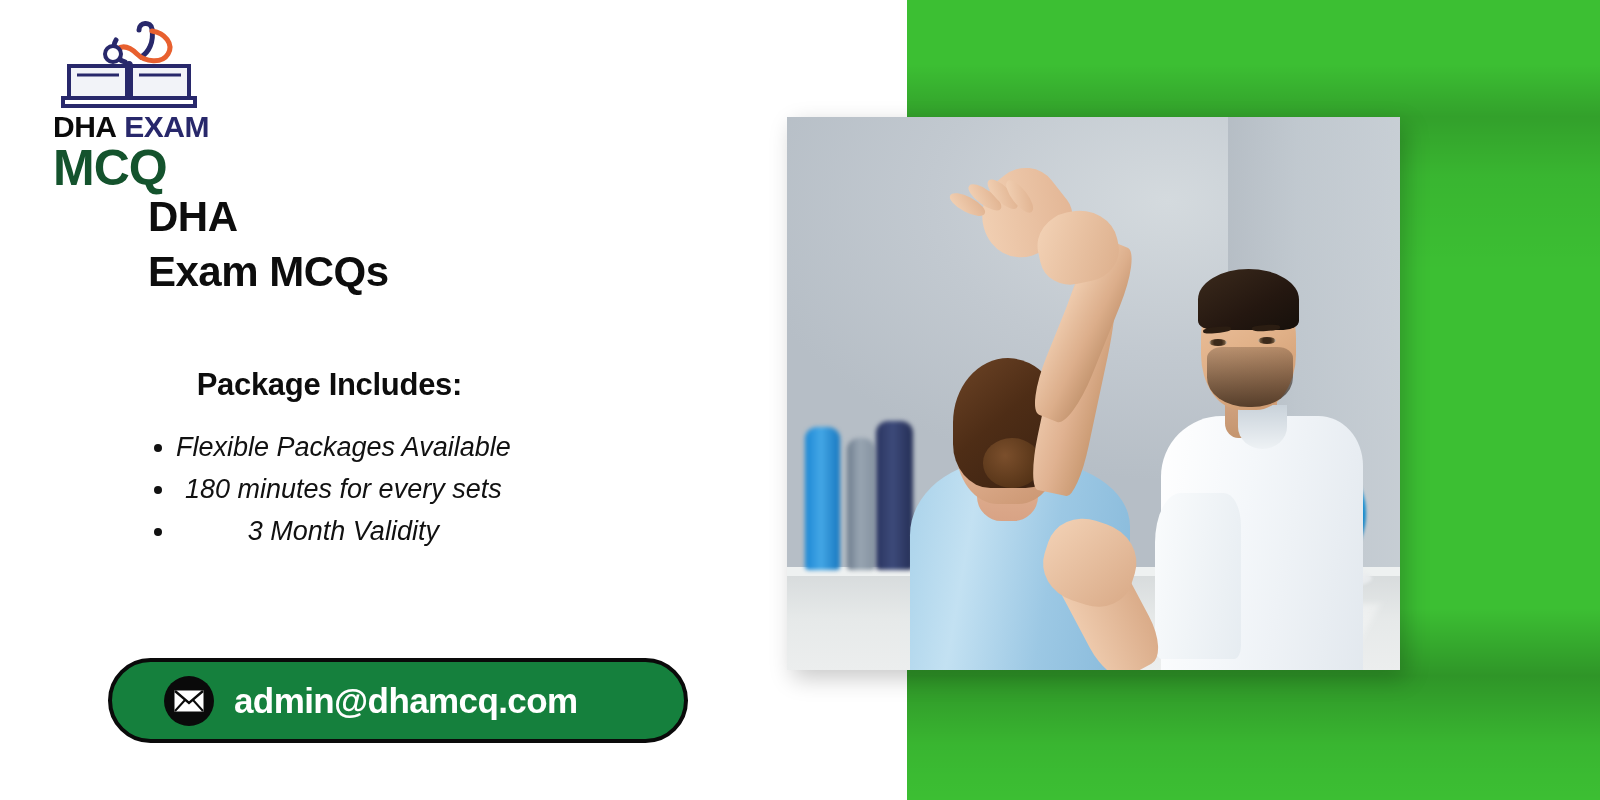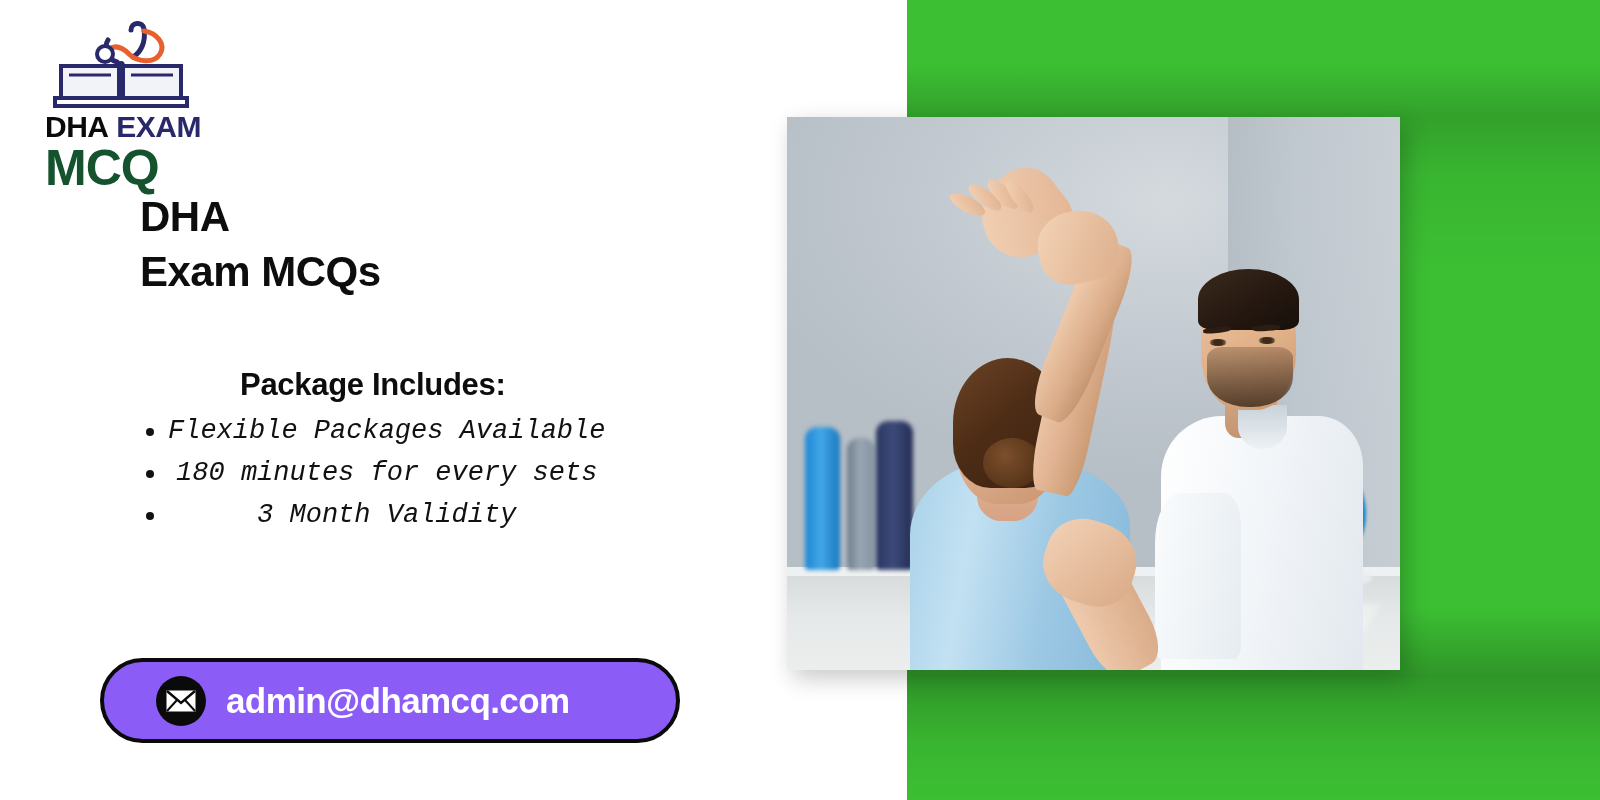--- a/index.html
+++ b/index.html
@@ -280,21 +280,21 @@
     background: linear-gradient(95deg,#f0cdb0,#d9aa87);
     border-radius: 30%;
     transform: rotate(-28deg);
     transform-origin: bottom center;
   }
   .blurlayer { filter: blur(0.4px); }
 
   
   .left-col {
     position: absolute;
-    left: 0; top: 0;
+    left: 8px; top: 0;
     width: 790px; height: 598px;
     z-index: 3;
   }
 
   
   .logo { position: absolute; left: 45px; top: 18px; width: 210px; }
   .logo-mark { position: relative; height: 92px; }
   .logo-text { margin-top: 2px; }
   .logo-line1 {
     font-size: 30px; font-weight: 800; letter-spacing: -0.5px;
@@ -318,21 +318,21 @@
     white-space: nowrap;
   }
   .h-line.accent { color: #3cbf33; }
 
   
   .package { position: absolute; left: 140px; top: 368px; text-align: center; }
   .package-title {
     font-size: 31px; font-weight: 900; color: #0d0d0d;
     letter-spacing: -0.3px; line-height: 1.1;
   }
-  .bullets { list-style: none; margin: 8px 0 0 0; padding: 0 0 0 28px; font-family: Liberation Mono, monospace; }
+  .bullets { list-style: none; margin: 24px 0 0 0; padding: 0 0 0 28px; }
   .bullets li {
     position: relative;
     font-size: 27px;
     font-style: italic;
     color: #111111;
     line-height: 1.56;
     white-space: nowrap;
   }
   .bullets li::before {
     content: "";
@@ -341,21 +341,21 @@
     width: 8px; height: 8px;
     background: #111111;
     border-radius: 50%;
   }
 
   
   .email-pill {
     position: absolute;
     left: 100px; top: 658px;
     width: 580px; height: 85px;
-    background: #8b5cf6;
+    background: #15803d;
     border: 4px solid #0a0a0a;
     border-radius: 46px;
     display: flex;
     align-items: center;
     gap: 20px;
     padding-left: 52px;
     box-sizing: border-box;
     text-align: center;
   }
   .mail-badge {

